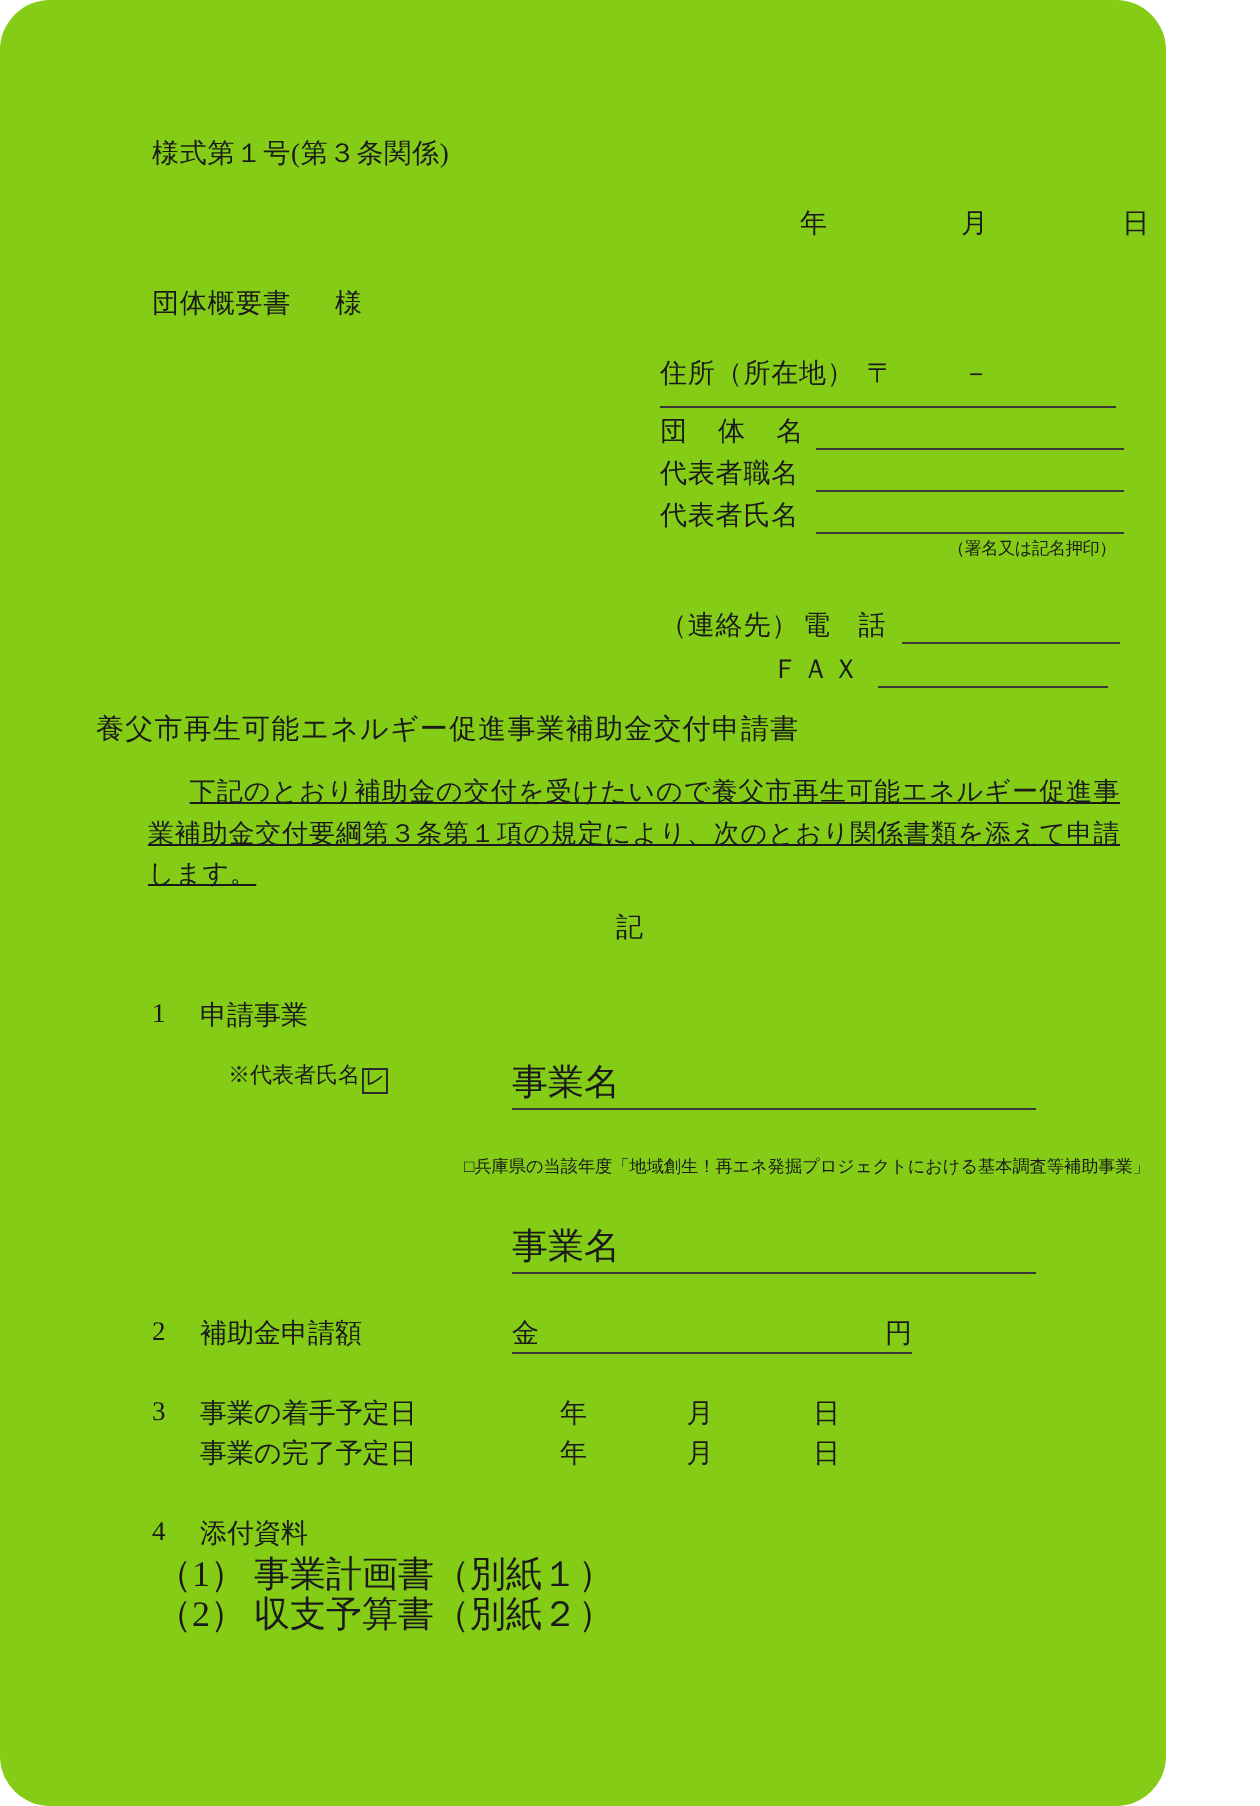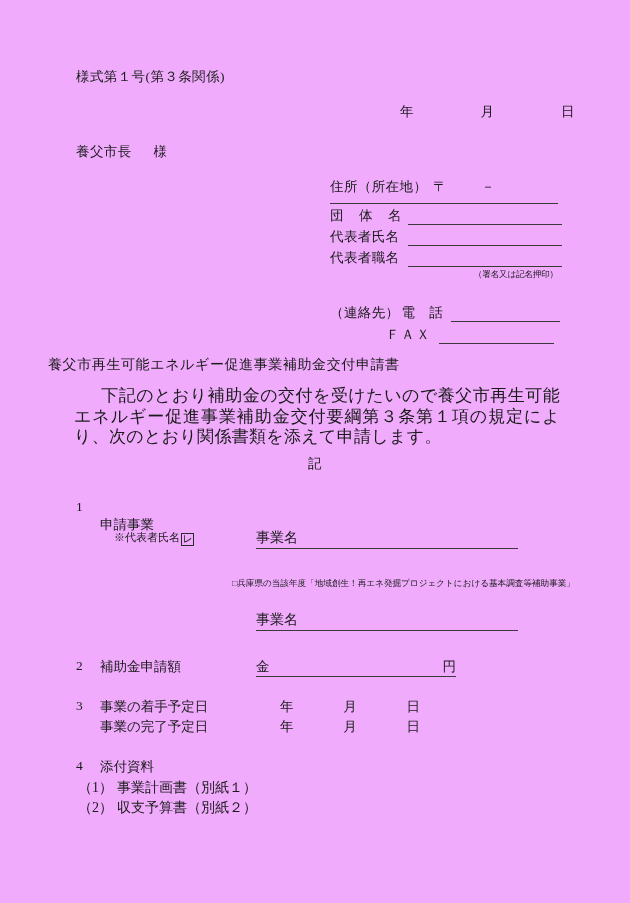--- a/index.html
+++ b/index.html
@@ -6,30 +6,31 @@
     margin: 0;
     padding: 0;
     background: #ffffff;
   }
   body {
     font-family: "Liberation Serif", "DejaVu Serif", serif;
     color: #1a1a1a;
   }
   .page {
     position: relative;
-    width: 630px;
+    width: 583px;
     height: 903px;
-    background: #f0abfc;
+    background: #84cc16;
     overflow: hidden;
+    border-radius: 25px;
   }
   .abs { position: absolute; }
 
   
   .t-form   { font-size: 13.5px; letter-spacing: 0.4px; }
-  .t-body   { font-size: 17px; letter-spacing: 0.3px; }
+  .t-body   { font-size: 13px; letter-spacing: 0.3px; text-decoration: underline; }
   .t-title  { font-size: 14px; letter-spacing: 0.6px; }
   .t-tiny   { font-size: 8.6px; letter-spacing: 0px; }
 
   
   .rule {
     border-bottom: 1px solid #3a3a3a;
     height: 0;
   }
 
   
@@ -134,21 +135,21 @@
     font-size: 13.5px;
   }
   .sec-label {
     position: absolute;
     font-size: 13.5px;
     white-space: nowrap;
   }
 
   
   #item1-num   { left: 76px;  top: 499px; }
-  #item1-label { left: 100px; top: 516px; }
+  #item1-label { left: 100px; top: 499px; }
   #item1-opt1  { left: 232px; top: 499px; font-size: 11.4px; white-space: nowrap; letter-spacing: 0.15px; }
 
   #item1-note  { left: 114px; top: 530px; font-size: 11px; white-space: nowrap; }
   .chkbox-mark {
     display: inline-block;
     border: 1px solid #2b2b2b;
     width: 11px; height: 11px;
     line-height: 10px;
     text-align: center;
     font-size: 10px;
@@ -158,21 +159,21 @@
 
   #item1-name1 { left: 256px; top: 529px; width: 262px; }
   #item1-opt2  { left: 232px; top: 578px; font-size: 8.6px; white-space: nowrap; letter-spacing: 0px; }
   #item1-name2 { left: 256px; top: 611px; width: 262px; }
 
   .namefield {
     position: absolute;
     display: flex;
     align-items: flex-end;
   }
-  .namefield .nf-lbl { white-space: nowrap; font-size: 14px; border-bottom: 1px solid #3a3a3a; padding-bottom: 1px; }
+  .namefield .nf-lbl { white-space: nowrap; font-size: 18px; border-bottom: 1px solid #3a3a3a; padding-bottom: 1px; }
   .namefield .nf-fill { flex: 1; border-bottom: 1px solid #3a3a3a; height: 15px; }
 
   
   #item2-num   { left: 76px;  top: 658px; }
   #item2-label { left: 100px; top: 658px; }
   #item2-amount {
     position: absolute;
     left: 256px; top: 658px;
     width: 200px;
     display: flex;
@@ -195,42 +196,42 @@
     font-size: 13.5px;
   }
   #item3-d1 { left: 280px; top: 698px; }
   #item3-d2 { left: 280px; top: 718px; }
 
   
   #item4-num   { left: 76px;  top: 758px; }
   #item4-label { left: 100px; top: 758px; }
   #item4-list  { position: absolute; left: 78px; top: 778px; }
   #item4-list .att-row {
-    font-size: 14px;
+    font-size: 18px;
     line-height: 19.5px;
     white-space: nowrap;
   }
   #item4-list .att-no { display: inline-block; }
   #item4-list .att-txt { margin-left: 4px; }
 </style>
 </head>
 <body>
 
 <div class="page">
 
   <div class="abs t-form" id="form-no">様式第１号(第３条関係)</div>
 
   <div class="abs t-form" id="date-row">
     <span>年</span>
     <span>月</span>
     <span>日</span>
   </div>
 
   <div class="abs t-form" id="addressee">
-    <span>養父市長</span><span class="sama">様</span>
+    <span>団体概要書</span><span class="sama">様</span>
   </div>
 
   <div class="abs" id="applicant-block">
 
     <div class="addr-line t-form">
       <span>住所（所在地）</span>
       <span class="postal">〒</span>
       <span class="dash">－</span>
     </div>
 
@@ -239,26 +240,26 @@
     <div class="label-row">
       <span class="lbl lbl-spread t-form">
           <span>団</span>
           <span>体</span>
           <span>名</span>
         </span>
       <span class="fill"></span>
     </div>
 
     <div class="label-row">
+      <span class="lbl t-form" style="width:72px;">代表者職名</span>
+      <span class="fill"></span>
+    </div>
+
+    <div class="label-row">
       <span class="lbl t-form" style="width:72px;">代表者氏名</span>
-      <span class="fill"></span>
-    </div>
-
-    <div class="label-row">
-      <span class="lbl t-form" style="width:72px;">代表者職名</span>
       <span class="fill"></span>
     </div>
 
     <div class="t-tiny" id="seal-note">（署名又は記名押印）</div>
   </div>
 
   <div class="abs" id="contact-block">
     <div class="contact-row" id="contact-tel">
       <span class="c-lbl t-form">（連絡先）</span>
       <span class="c-lbl t-form" style="margin-left:2px;">電　話</span>

